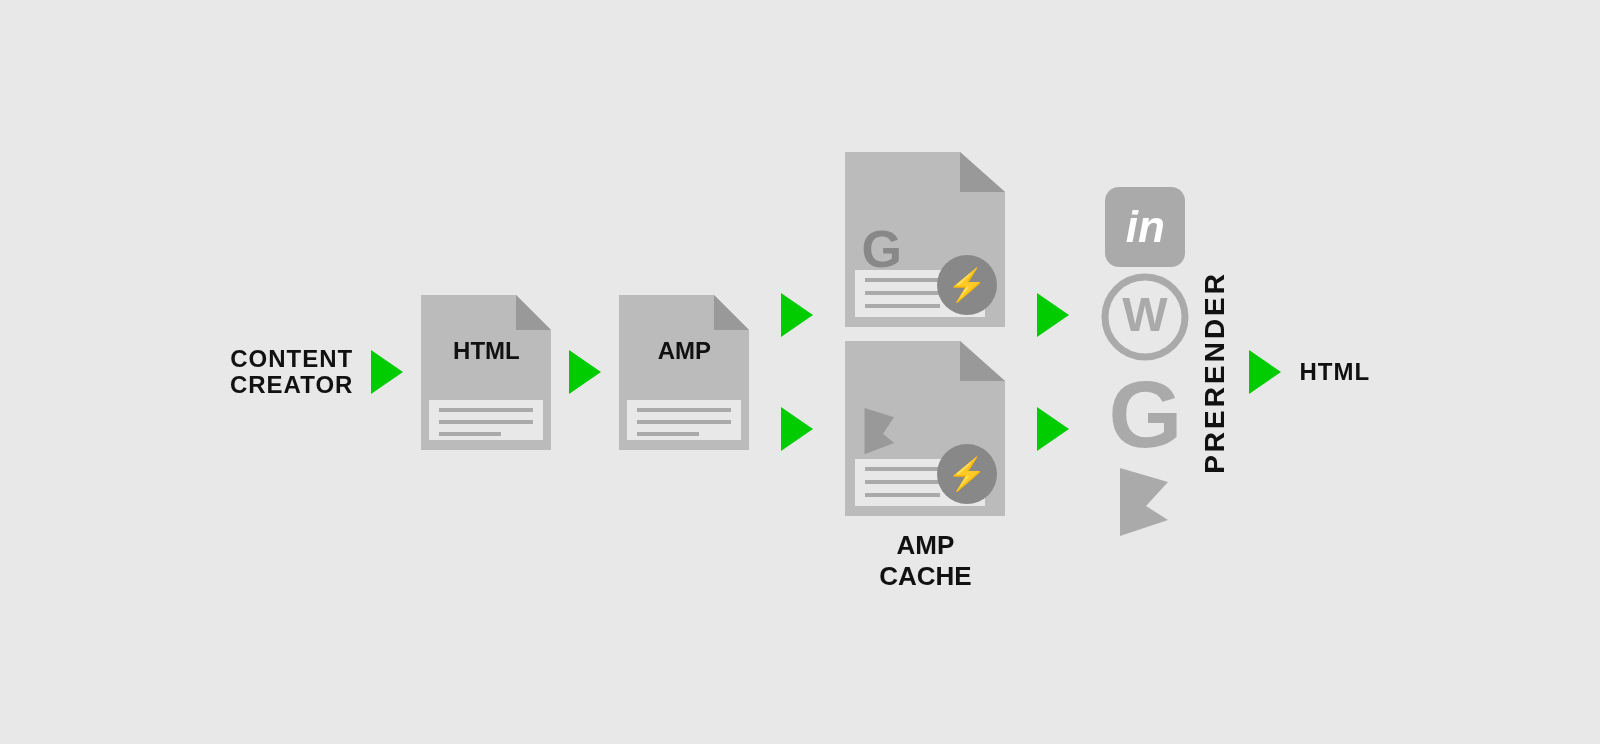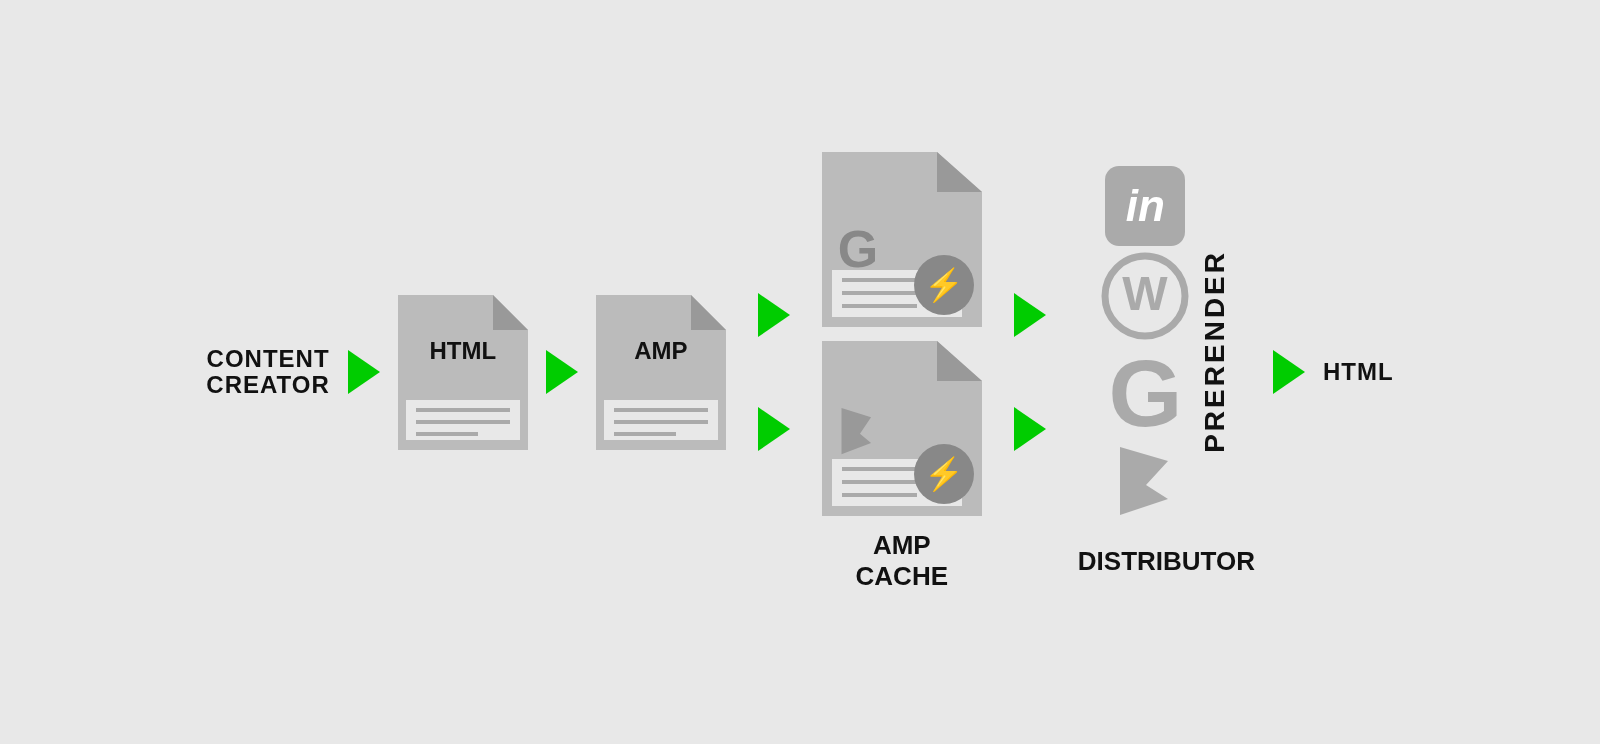--- a/index.html
+++ b/index.html
@@ -226,21 +226,20 @@
 
         <div>
           <svg width="75" height="85" viewBox="0 0 75 85" xmlns="http://www.w3.org/2000/svg">
             <polygon points="12,0 12,68 60,52 38,38 60,14" fill="#aaa" stroke="none"></polygon>
           </svg>
         </div>
       </div>
 
       <span class="prerender-label" style="writing-mode:vertical-rl;text-orientation:mixed;font-size:28px;font-weight:900;letter-spacing:3px;margin-left:10px;transform:rotate(180deg);">PRERENDER</span>
     </div>
-    <span class="sub-label" style="margin-top:10px;">DISTRIBUTOR</span>
   </div>
 
   <div class="arrow" style="margin:0 18px;"></div>
 
   <div class="label-block">
     <span class="text-label">HTML</span>
   </div>
 
 </div>
 

